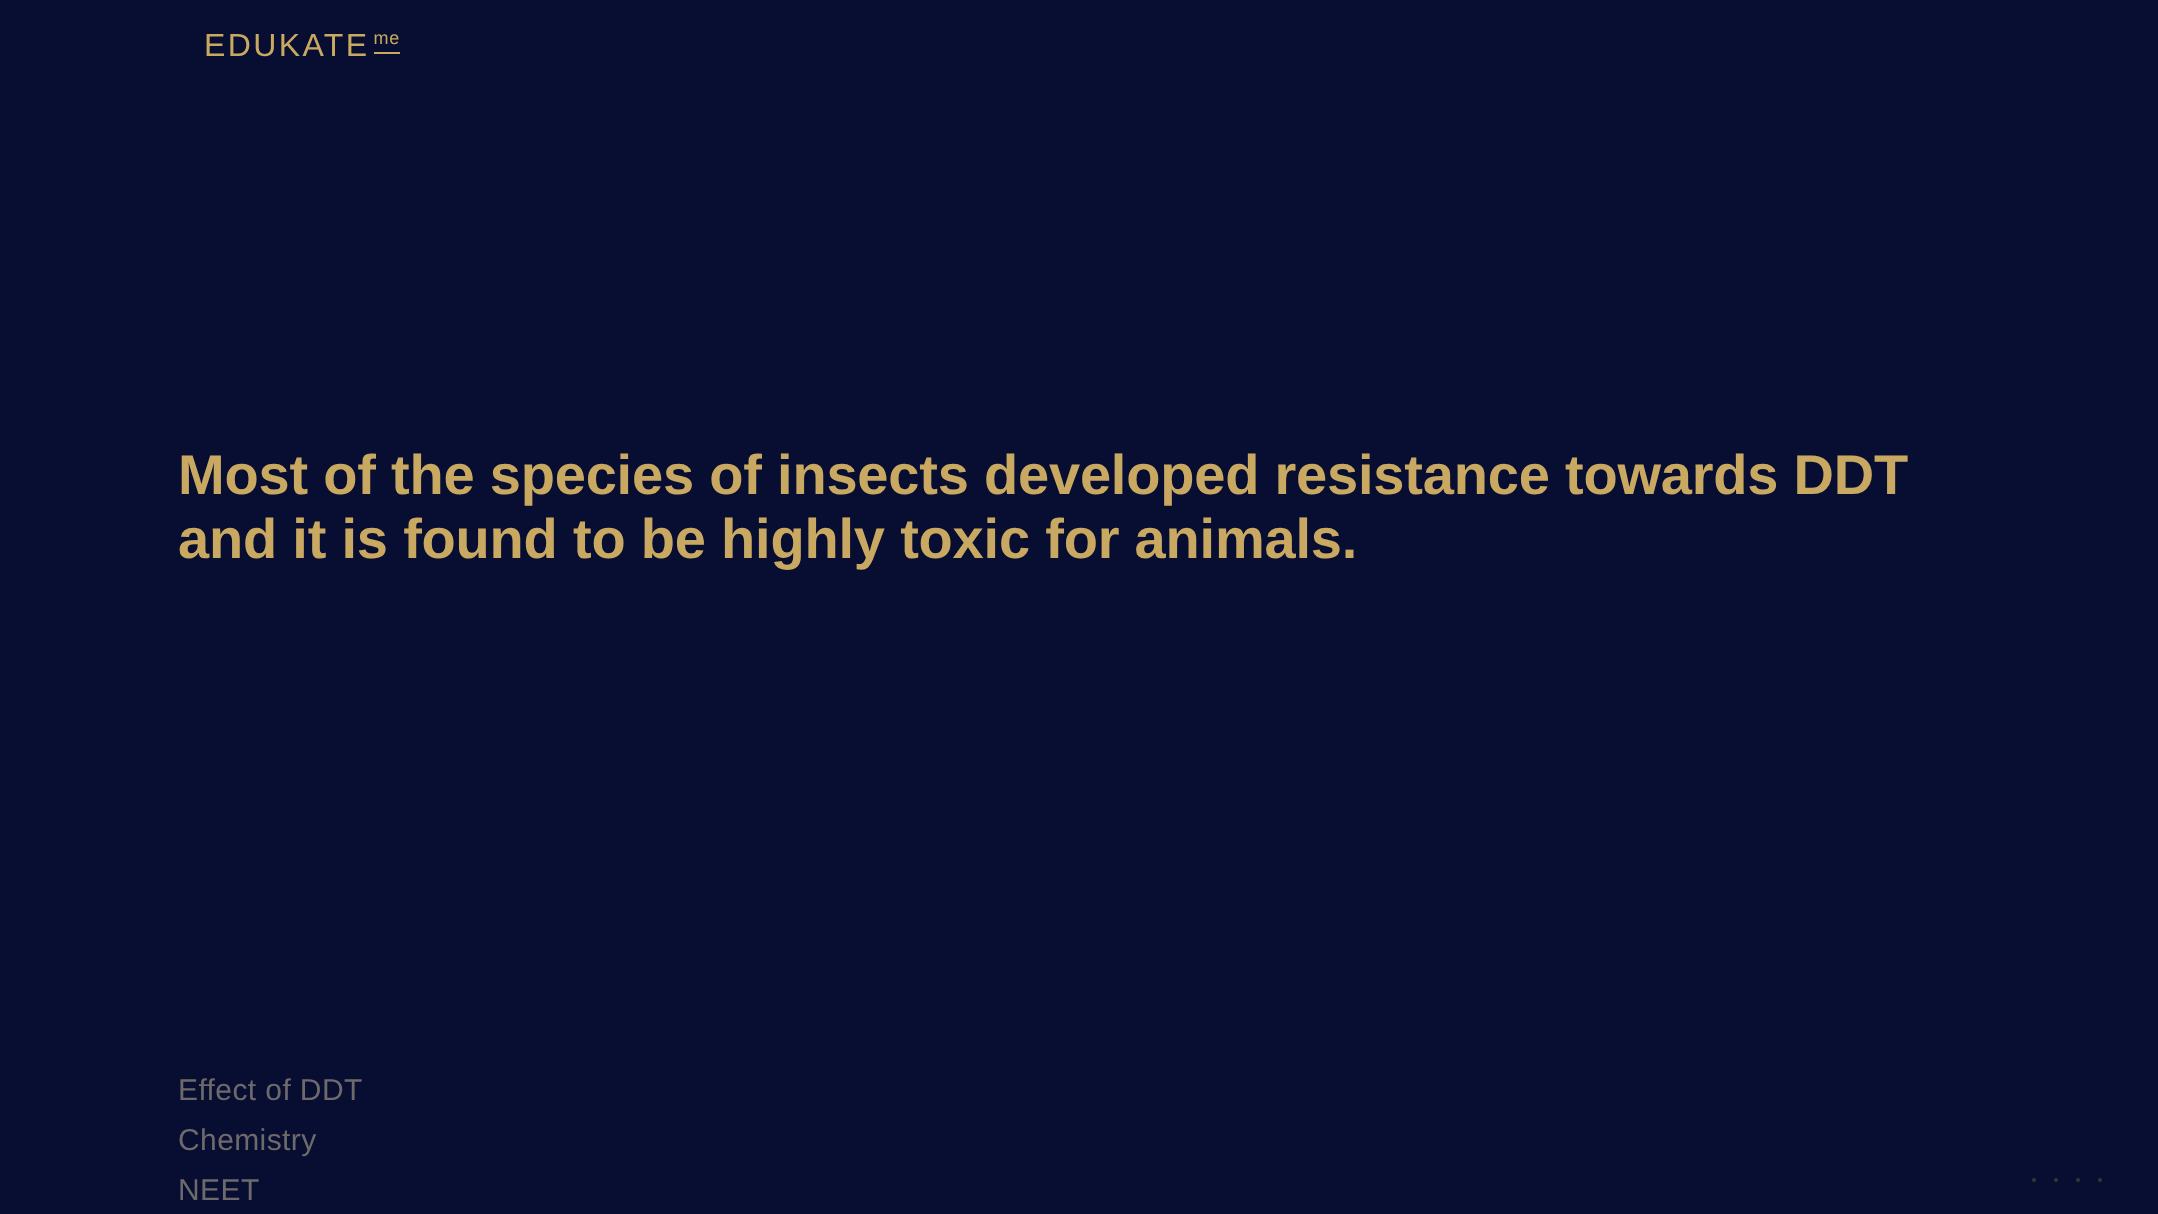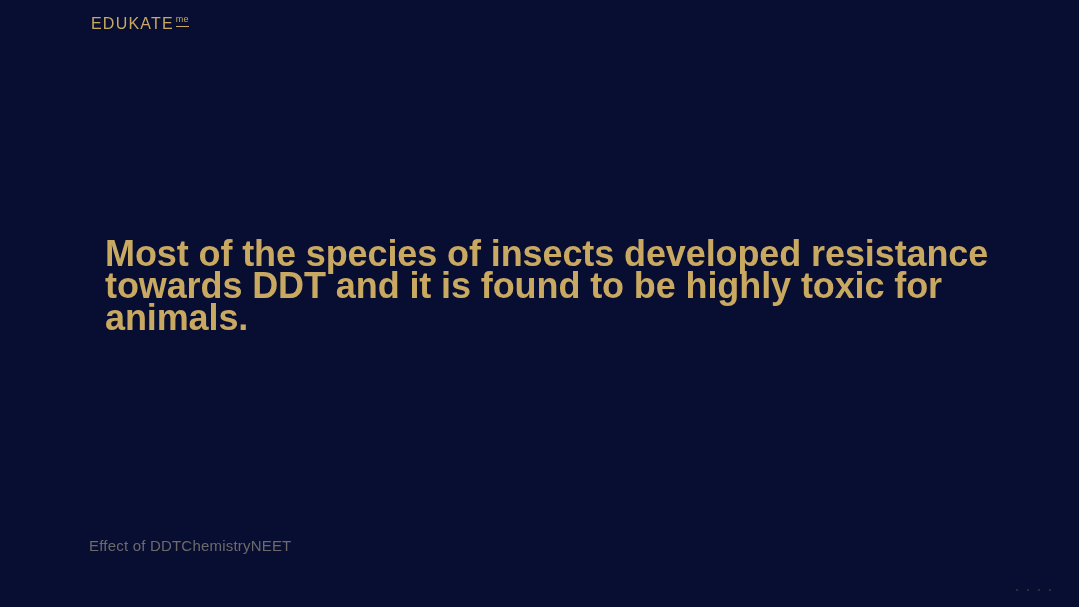--- a/index.html
+++ b/index.html
@@ -20,21 +20,21 @@
     position: relative;
     width: 1079px;
     height: 607px;
     background: #070e32;
     overflow: hidden;
   }
 
   
   .brand {
     position: absolute;
-    left: 91px;
+    left: 102px;
     top: 16px;
     display: flex;
     align-items: flex-start;
     color: #c9a961;
     line-height: 1;
     user-select: none;
   }
   .brand-word {
     font-size: 16px;
     font-weight: 400;
@@ -63,34 +63,35 @@
     height: 1px;
     background: #c9a961;
   }
 
   
   .headline {
     position: absolute;
     left: 89px;
     top: 222px;
     width: 900px;
-    margin: 16px;
-    font-size: 36px;
+    margin: 0;
+    font-size: 28px;
     font-weight: 700;
     line-height: 32px;
     letter-spacing: -0.1px;
     color: #c9a961;
   }
 
   
   .footer-meta {
     position: absolute;
     left: 89px;
     top: 533px;
     display: flex;
+    flex-direction: column;
   }
   .footer-line {
     font-size: 15px;
     font-weight: 400;
     line-height: 25px;
     letter-spacing: 0.2px;
     color: #6e6a6b;
     white-space: nowrap;
   }
 

